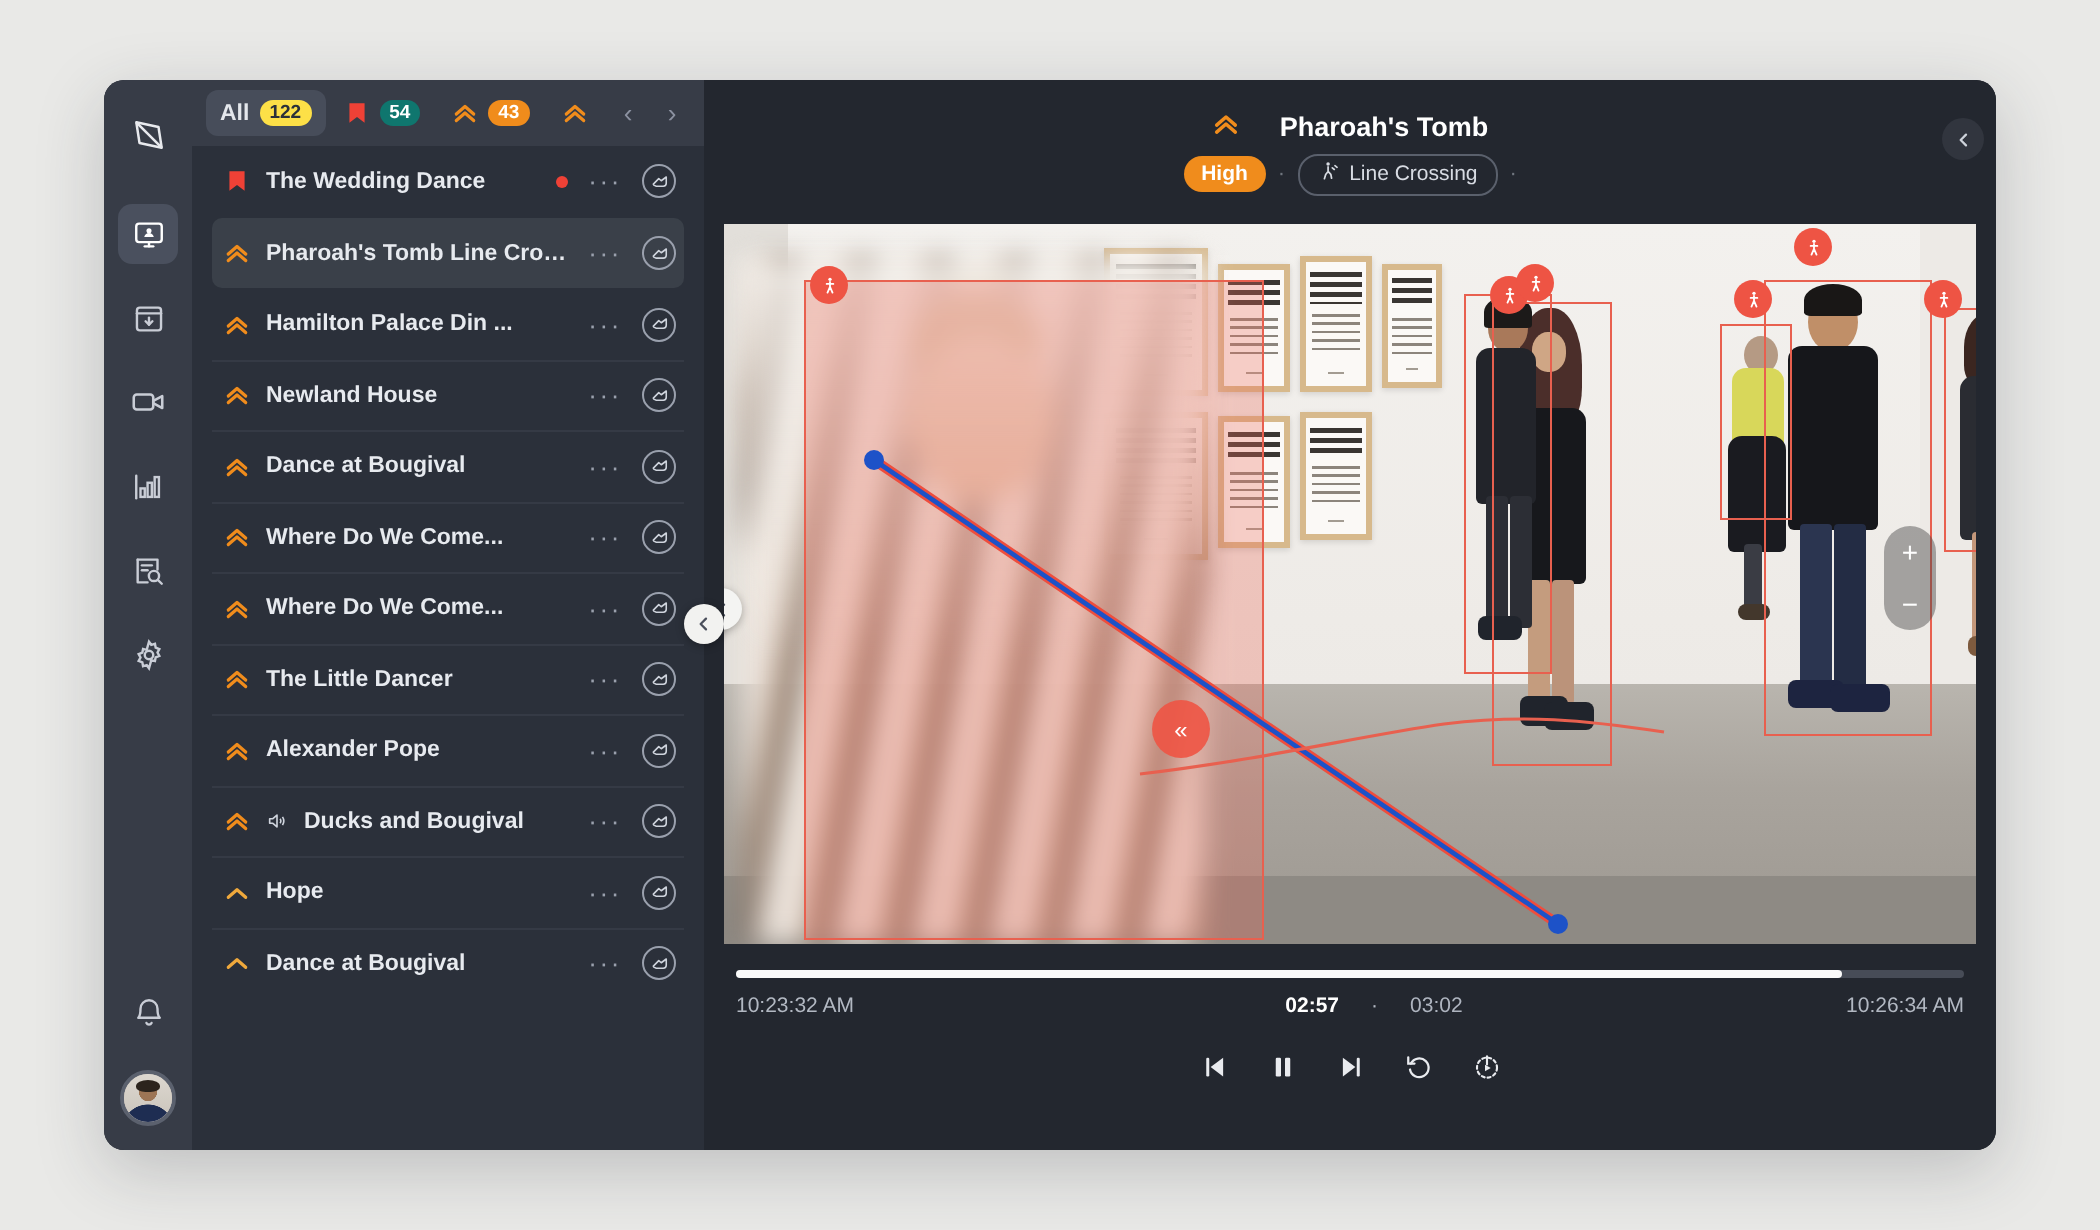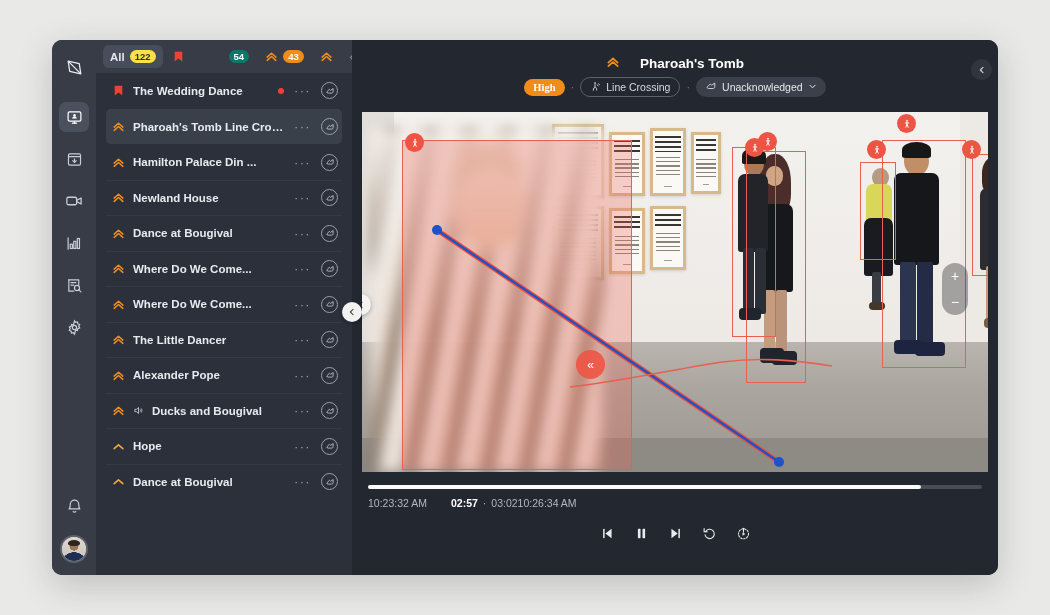--- a/index.html
+++ b/index.html
@@ -82,21 +82,21 @@
   }
   .chip.selected { background: #474d5a; }
   .count-pill {
     font-size: 9.5px; font-weight: bold;
     border-radius: 9px;
     padding: 1.5px 5px;
     line-height: 1;
     color: #2b303a;
   }
   .count-pill.all { background: #fde047; }
-  .count-pill.crit { background: #0f766e; color: #fff; margin-left: 39px; }
+  .count-pill.crit { background: #0f766e; color: #fff; }
   .count-pill.high { background: #f08c1c; color: #fff; }
   .chip-arrows { margin-left: auto; display: flex; gap: 2px; padding-right: 2px; }
   .arrow-btn {
     width: 20px; height: 22px;
     display: flex; align-items: center; justify-content: center;
     color: #8b91a0; cursor: pointer; font-size: 13px;
   }
 
   #search-row {
     height: 36px;
@@ -182,21 +182,20 @@
     display: flex; align-items: center; gap: 20px;
     font-size: 13.5px; font-weight: bold; color: #fff;
   }
   #detail-meta { display: flex; align-items: center; gap: 6px; }
   .meta-sep { color: #70767f; font-size: 11px; }
   .pill-high {
     background: #f08c1c; color: #fff;
     font-size: 10.5px; font-weight: bold;
     padding: 3px 9px; border-radius: 10px;
     cursor: pointer;
-    font-family: Liberation Serif, serif;
   }
   .pill-outline {
     border: 1px solid #5a606c; color: #d7dbe2;
     font-size: 10.5px; padding: 2.5px 9px; border-radius: 10px;
     display: flex; align-items: center; gap: 5px; cursor: pointer;
   }
   .pill-solid {
     background: #3b404a; color: #e4e7ec;
     font-size: 10.5px; padding: 3px 9px; border-radius: 10px;
     display: flex; align-items: center; gap: 5px; cursor: pointer;
@@ -293,25 +292,25 @@
     background: #31353e; color: #cdd2da;
     display: flex; align-items: center; justify-content: center;
     font-size: 10px; cursor: pointer; z-index: 12;
   }
 
   
   #transport { flex: 1 1 auto; padding: 13px 16px 0; }
   #timeline { height: 4px; border-radius: 2px; background: #474c57; position: relative; cursor: pointer; }
   #timeline-fill { position: absolute; left:0; top:0; bottom:0; background: #fafafa; border-radius: 2px; }
   #time-row {
-    display: flex; align-items: center; justify-content: flex-start;
+    display: flex; align-items: center; justify-content: space-between;
     margin-top: 8px;
     font-size: 10.5px; color: #b2b8c2;
   }
-  #time-center { display: flex; align-items: center; gap: 5px; padding-left: 24px; }
+  #time-center { display: flex; align-items: center; gap: 16px; padding-left: 24px; }
   #time-current { color: #fff; font-weight: bold; }
   #time-total { color: #aeb4bf; }
   #controls {
     display: flex; align-items: center; justify-content: center; gap: 19px;
     margin-top: 17px;
     color: #e9ebef;
   }
   .ctrl { cursor: pointer; display: flex; align-items: center; justify-content: center; }
 </style>
 </head>
@@ -650,33 +649,20 @@
             <svg width="11" height="11" viewBox="0 0 24 24" fill="none" stroke="currentColor" stroke-width="1.9" stroke-linecap="round">
               <circle cx="11" cy="4.4" r="1.9" fill="currentColor" stroke="none"></circle>
               <path d="M11 7.5v5l-2.6 3.4M11 12.5l3 3.2.8 4.2M8.4 15.9 7 20.4"></path>
               <path d="M18.5 6.2 20.8 8"></path>
                 <path d="M15.6 8.6l2.2 1.7"></path>
             </svg>
           </span>
           <span>Line Crossing</span>
         </span>
         <span class="meta-sep">·</span>
-        <span class="pill-solid">
-          <span>
-            <svg width="12" height="12" viewBox="0 0 24 24" fill="none" stroke="currentColor" stroke-width="1.7" stroke-linejoin="round">
-              <path d="M4 14.5 10.5 8l3 2.5 6-4.5v7.5c0 2-1.6 3.5-3.6 3.5H7.5C5.6 16.5 4 15.8 4 14.5Z"></path>
-            </svg>
-          </span>
-          <span>Unacknowledged</span>
-          <span>
-            <svg width="9" height="9" viewBox="0 0 24 24" fill="none" stroke="currentColor" stroke-width="2.6" stroke-linecap="round" stroke-linejoin="round">
-              <path d="M5 8.5 12 15.5 19 8.5"></path>
-            </svg>
-          </span>
-        </span>
       </div>
     </div>
 
     <div id="panel-collapse">
       <svg width="8" height="8" viewBox="0 0 24 24" fill="none" stroke="currentColor" stroke-width="3.4" stroke-linecap="round" stroke-linejoin="round">
         <path d="M15 4 7 12l8 8"></path>
       </svg>
     </div>
 
     <div id="video-wrap">

